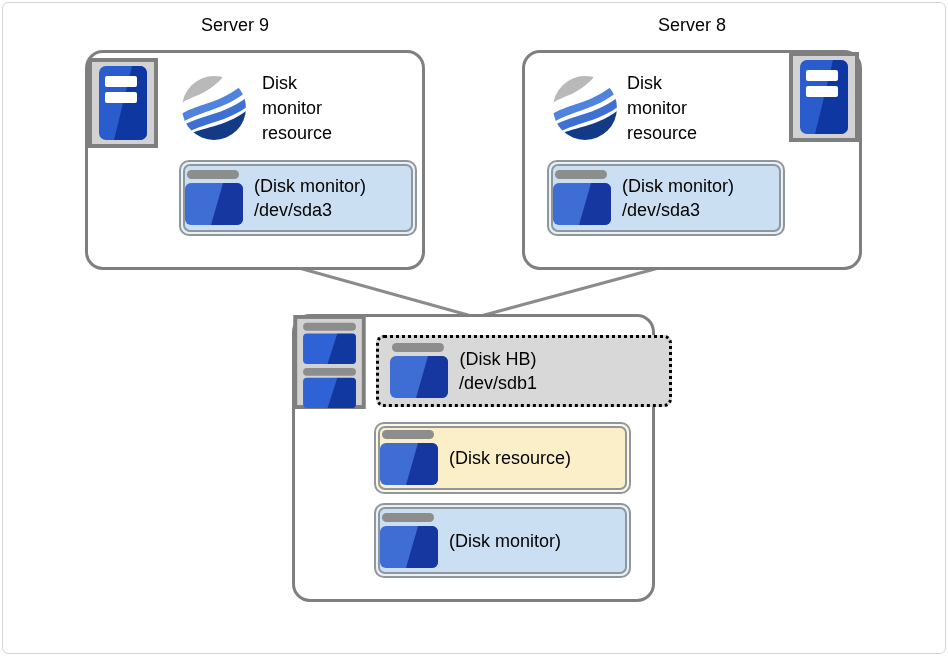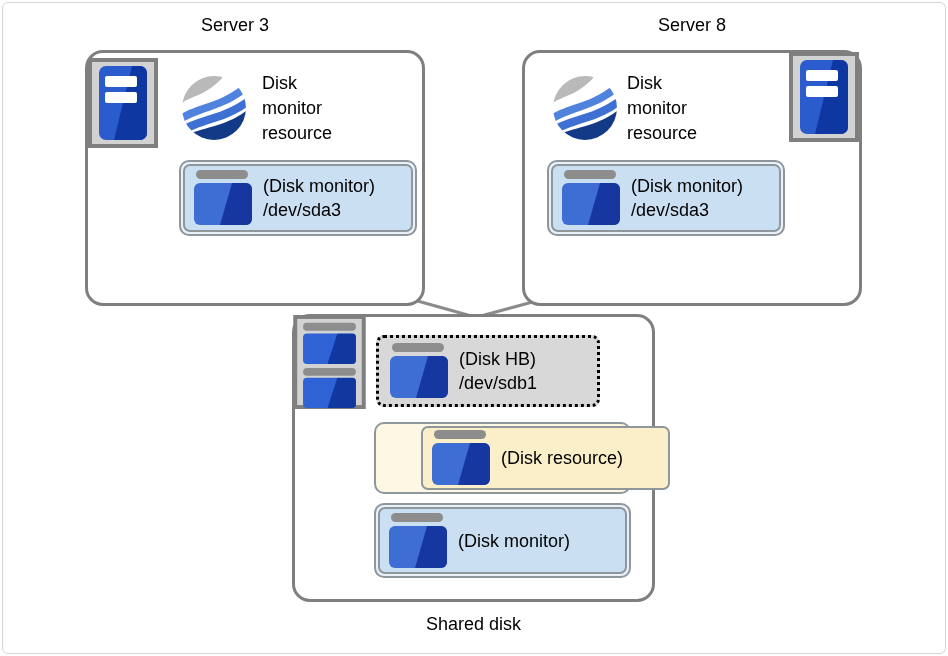--- a/index.html
+++ b/index.html
@@ -13,21 +13,21 @@
     pointer-events:none;
   }
   .connectors{position:absolute;left:0;top:0;width:948px;height:656px;}
   .top-label{
     position:absolute;text-align:center;font-size:18px;line-height:22px;
   }
   .lbl-server1{left:65px;top:14px;width:340px;}
   .lbl-server2{left:522px;top:14px;width:340px;}
   .lbl-shared{left:292px;top:613px;width:363px;}
   .server-box{
-    position:absolute;width:340px;height:256px;background:#fff;
+    position:absolute;width:340px;height:220px;background:#fff;
     border:3px solid #7f7f7f;border-radius:18px;
   }
   .box-server1{left:85px;top:50px;}
   .box-server2{left:522px;top:50px;}
   .shared-box{
     position:absolute;left:292px;top:314px;width:363px;height:288px;
     background:#fff;border:3px solid #7f7f7f;border-radius:18px;
   }
   .tower-icon{position:absolute;width:70px;height:90px;}
   .box-server1 .tower-icon{left:0px;top:5px;}
@@ -38,33 +38,33 @@
   .res-label{
     position:absolute;top:18px;width:98px;font-size:18px;line-height:25px;
   }
   .box-server1 .res-label{left:174px;}
   .box-server2 .res-label{left:102px;}
   .item-outer{
     position:absolute;border:2px solid #8f969c;border-radius:10px;padding:2px;
   }
   .item-inner{
     height:100%;width:100%;border:2px solid #8f969c;border-radius:7px;
-    display:flex;align-items:center;gap:11px;padding-left:9px;padding-right:6px;
+    display:flex;align-items:center;gap:11px;padding-right:6px;
   }
   .item-outer.blue{background:#e8f1fa;}
   .item-outer.blue .item-inner{background:#cbdff2;}
   .item-outer.yellow{background:#fdf7e3;}
-  .item-outer.yellow .item-inner{background:#fbefc9;margin-left:43px;}
+  .item-outer.yellow .item-inner{background:#fbefc9;}
   .box-server1 .item-outer{left:91px;top:107px;width:238px;height:76px;}
   .box-server2 .item-outer{left:22px;top:107px;width:238px;height:76px;}
   .item-dotted{
     position:absolute;border:3px dotted #000;border-radius:8px;background:#d8d8d8;
     display:flex;align-items:center;gap:11px;padding-left:11px;
   }
-  .shared-item-hb{left:81px;top:18px;width:224px;height:72px;}
+  .shared-item-hb{left:81px;top:18px;width:296px;height:72px;text-align:center;}
   .shared-item-resource{left:79px;top:105px;width:257px;height:72px;}
   .shared-item-monitor{left:79px;top:186px;width:257px;height:75px;}
   .disk-icon{width:58px;height:56px;flex:none;}
   .item-text{font-size:18px;line-height:24px;}
   .shared-icon{position:absolute;left:-2px;top:-2px;width:73px;height:94px;}
   .defs-svg{position:absolute;width:0;height:0;}
 </style>
 </head>
 <body>
 
@@ -119,21 +119,21 @@
 </svg>
 
 <div class="canvas">
   <div class="page-frame"></div>
 
   <svg class="connectors" xmlns="http://www.w3.org/2000/svg">
     <line x1="256" y1="256" x2="475" y2="317" stroke="#8b8b8b" stroke-width="3"></line>
     <line x1="703" y1="256" x2="477" y2="317" stroke="#8b8b8b" stroke-width="3"></line>
   </svg>
 
-  <div class="top-label lbl-server1">Server 3</div>
+  <div class="top-label lbl-server1">Server 9</div>
   <div class="top-label lbl-server2">Server 8</div>
 
   <div class="server-box box-server1">
     <svg class="tower-icon">
         <use href="#ic-server"></use>
       </svg>
     <svg class="swirl-icon">
         <use href="#ic-swirl"></use>
       </svg>
     <div class="res-label">Disk monitor resource</div>
@@ -202,14 +202,13 @@
         <svg class="disk-icon">
             <use href="#ic-disk"></use>
           </svg>
         <div class="item-text">
           <div>(Disk monitor)</div>
         </div>
       </div>
     </div>
   </div>
 
-  <div class="top-label lbl-shared">Shared disk</div>
 </div>
 
 </body></html>

